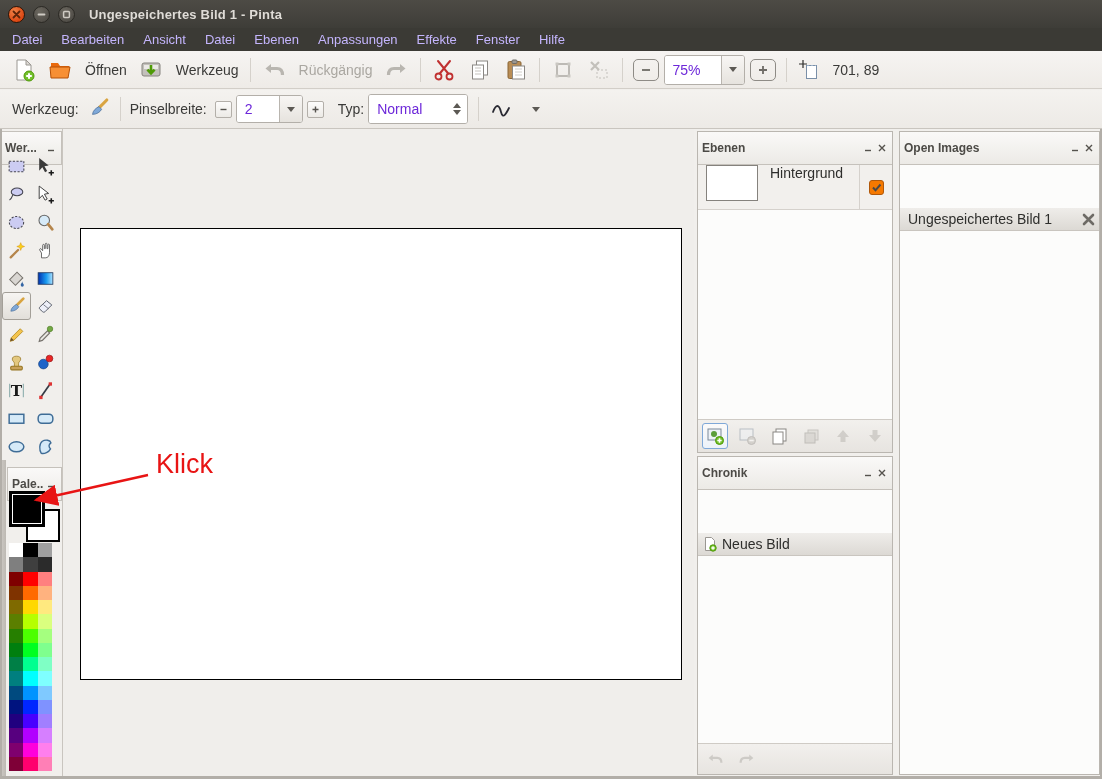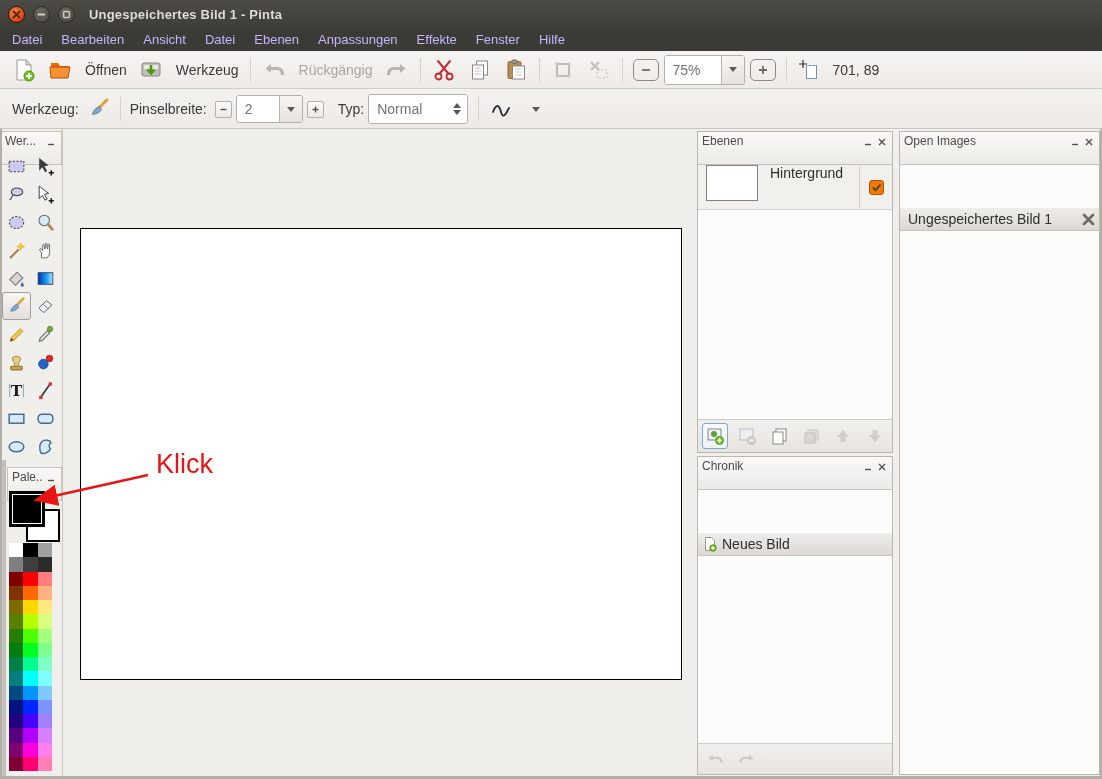--- a/index.html
+++ b/index.html
@@ -25,33 +25,33 @@
     background:linear-gradient(#f4f2ef,#edeae6);border-bottom:1px solid #c9c5bf;
     display:flex;align-items:center;padding-left:8px;box-sizing:border-box;}
   .tbtn{display:flex;align-items:center;gap:13px;padding:3px 6px;border-radius:3px;}
   .tbtn span{font-size:14px;color:#3a3a38;}
   .tbtn.disabled span{color:#aaa7a1;}
   .vsep{width:1px;height:24px;background:#d5d1cb;margin:0 5px;flex:0 0 auto;}
   .optlabel{font-size:14px;color:#3a3a38;margin:0 4px;}
   .mini-btn{width:15px;height:15px;border:1px solid #b3afa9;border-radius:2px;
     background:linear-gradient(#fdfcfb,#eceae6);display:flex;align-items:center;justify-content:center;margin:0 4px;}
   .combo{display:flex;height:26px;border:1px solid #b3afa9;border-radius:3px;overflow:hidden;background:#fff;}
-  .combo .field{display:flex;align-items:center;padding:0 8px;font-size:14px;color:#737373;background:#fff;}
+  .combo .field{display:flex;align-items:center;padding:0 8px;font-size:14px;color:#6d28d9;background:#fff;}
   .combo .drop{width:22px;background:linear-gradient(#f8f6f4,#e6e3de);border-left:1px solid #b9b5af;
     display:flex;align-items:center;justify-content:center;}
   .tri-down{width:0;height:0;border-left:4px solid transparent;border-right:4px solid transparent;border-top:5px solid #5c5954;}
   .tri-up{width:0;height:0;border-left:4px solid transparent;border-right:4px solid transparent;border-bottom:5px solid #5c5954;}
   .spinpair{display:flex;flex-direction:column;gap:2px;align-items:center;justify-content:center;width:20px;}
   .zoombtn{width:24px;height:20px;border:1.6px solid #8e8b86;border-radius:5px;display:flex;
     align-items:center;justify-content:center;margin:0 5px;background:transparent;}
   
   #main{position:absolute;left:0;top:129px;width:1102px;height:650px;background:#F1EFEC;}
   #left-dock{position:absolute;left:0;top:0;width:62px;height:650px;background:#F1EFEC;border-right:1px solid #c9c5bf;}
   .phead{height:20px;background:linear-gradient(#faf9f8,#eceae6);border:1px solid #c5c1bb;
-    display:flex;align-items:flex-end;padding:16px 4px;box-sizing:border-box;}
+    display:flex;align-items:center;padding:16px 4px;box-sizing:border-box;font-weight:bold;}
   .ptitle{font-size:12px;color:#4c4a46;flex:1;white-space:nowrap;overflow:hidden;}
   .pbtn{width:12px;height:12px;display:flex;align-items:center;justify-content:center;margin-left:2px;}
   #tools-head{position:absolute;left:0;top:2px;width:62px;}
   #tools-grid{position:absolute;left:1px;top:23px;width:60px;display:grid;
     grid-template-columns:29px 29px;grid-auto-rows:28px;justify-content:center;}
   .tcell{display:flex;align-items:center;justify-content:center;}
   .tcell svg{width:21px;height:21px;}
   .tcell.selected{background:linear-gradient(#f7f5f2,#e2dfda);border:1px solid #a39f98;border-radius:3px;box-sizing:border-box;}
   #palette-head{position:absolute;left:7px;top:338px;width:55px;}
   #palette-scroll{position:absolute;left:0;top:331px;width:6px;height:319px;

